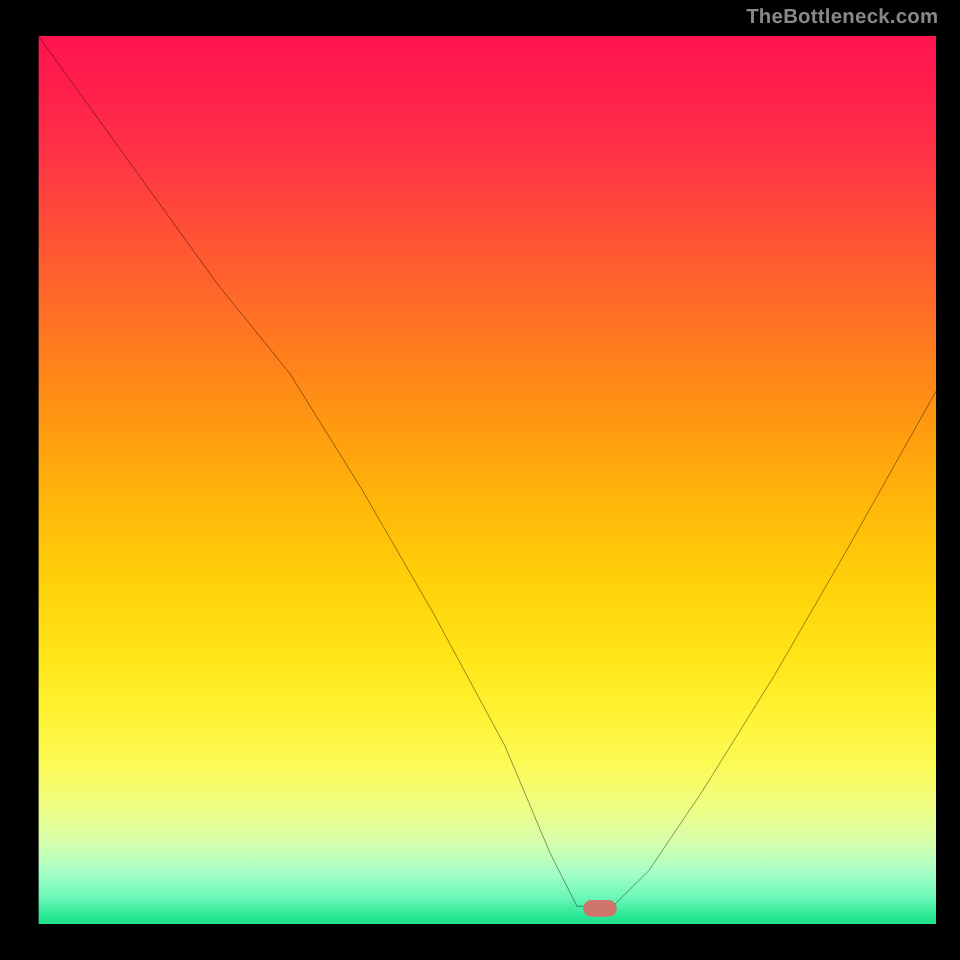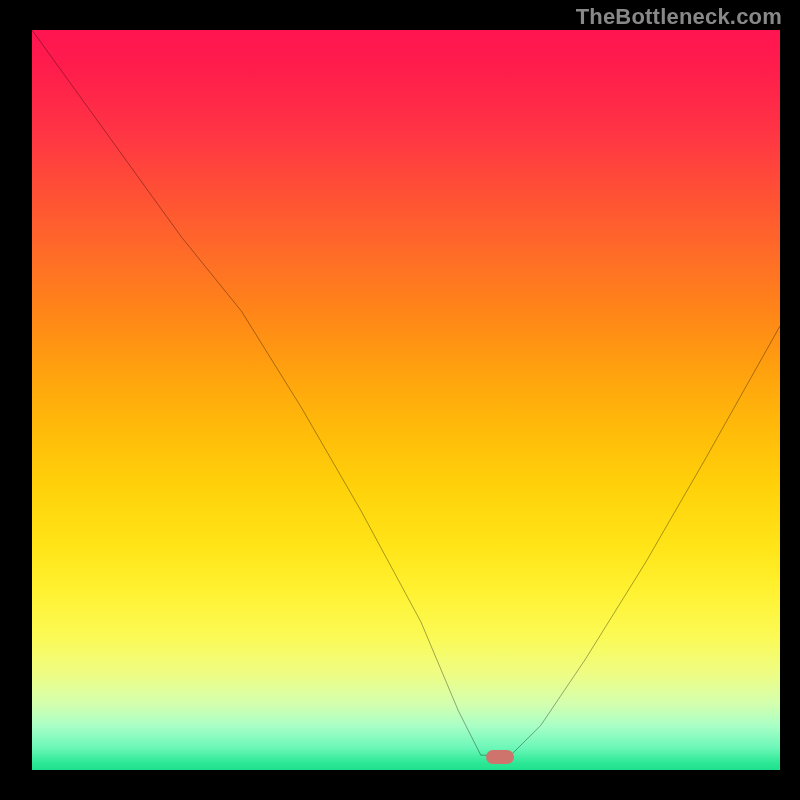--- a/index.html
+++ b/index.html
@@ -67,21 +67,21 @@
     width: 28px;
     height: 14px;
     border-radius: 7px;
     transform: translate(-50%, -50%);
   }
   .watermark {
     position: absolute;
     top: 4px;
     right: 18px;
     color: #888888;
-    font-size: 22px;
+    font-size: 17px;
     font-weight: 600;
     letter-spacing: 0.2px;
     user-select: none;
   }
 </style>
 </head>
 <body>
 
 <div class="frame">
 

